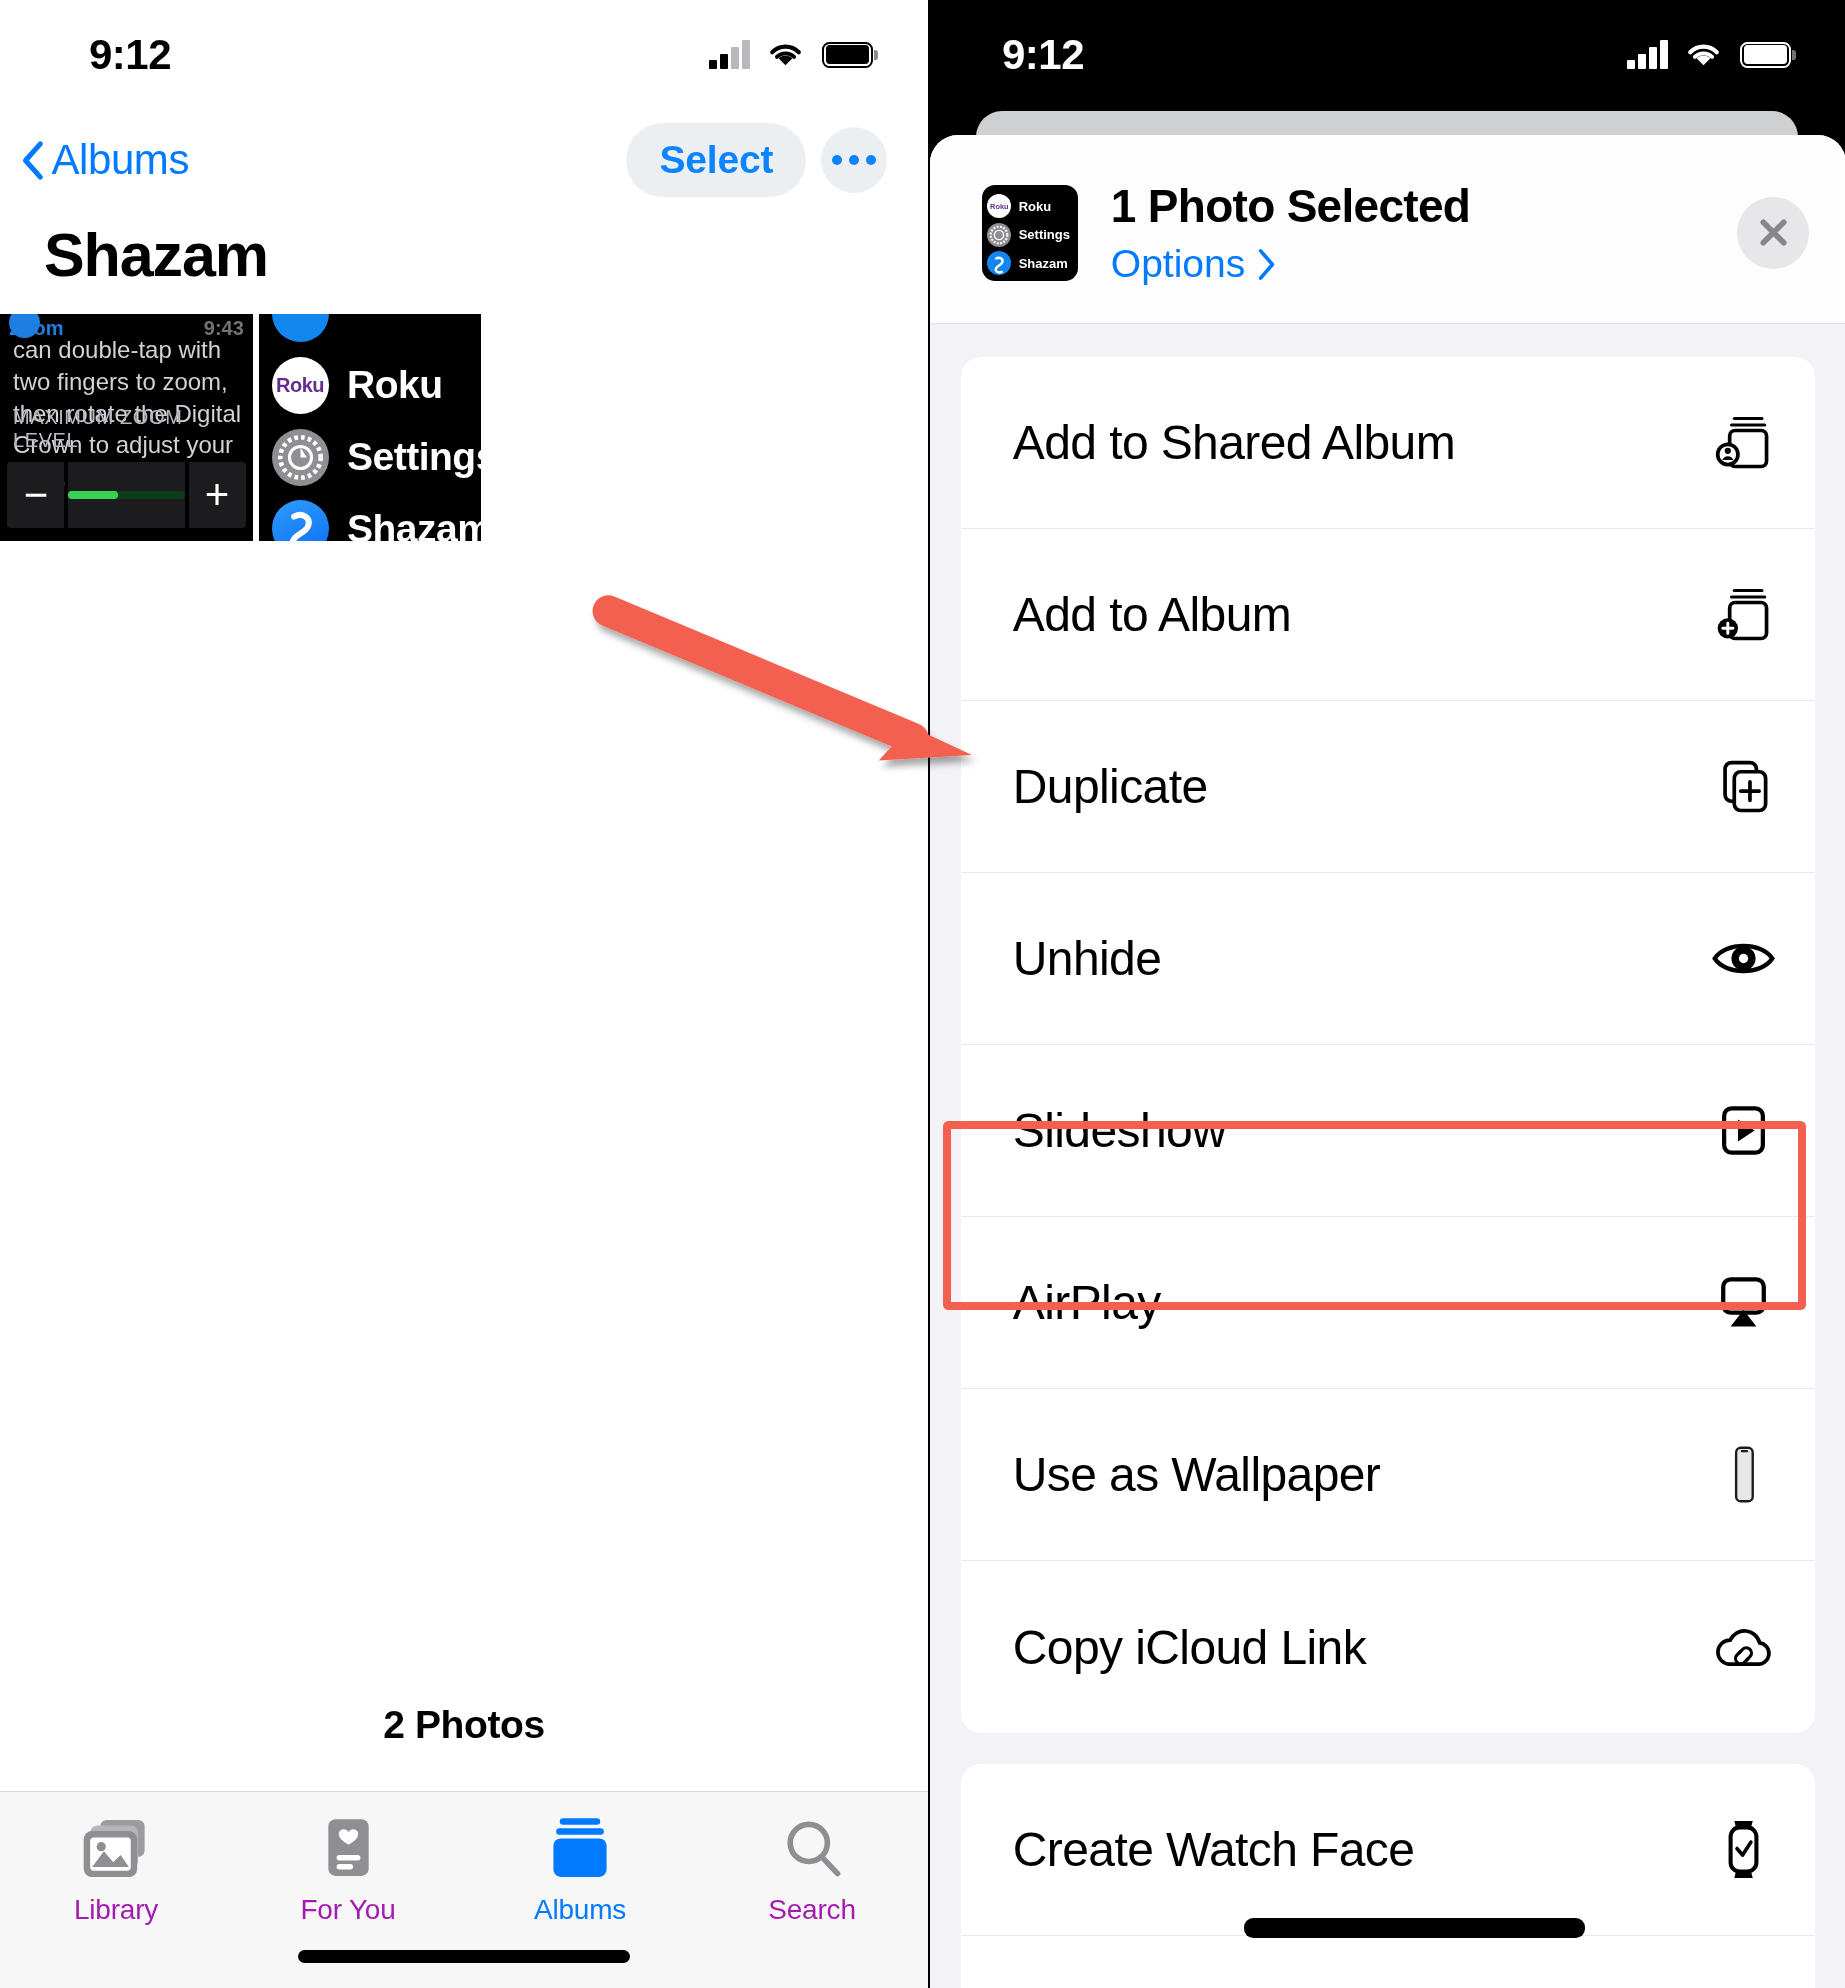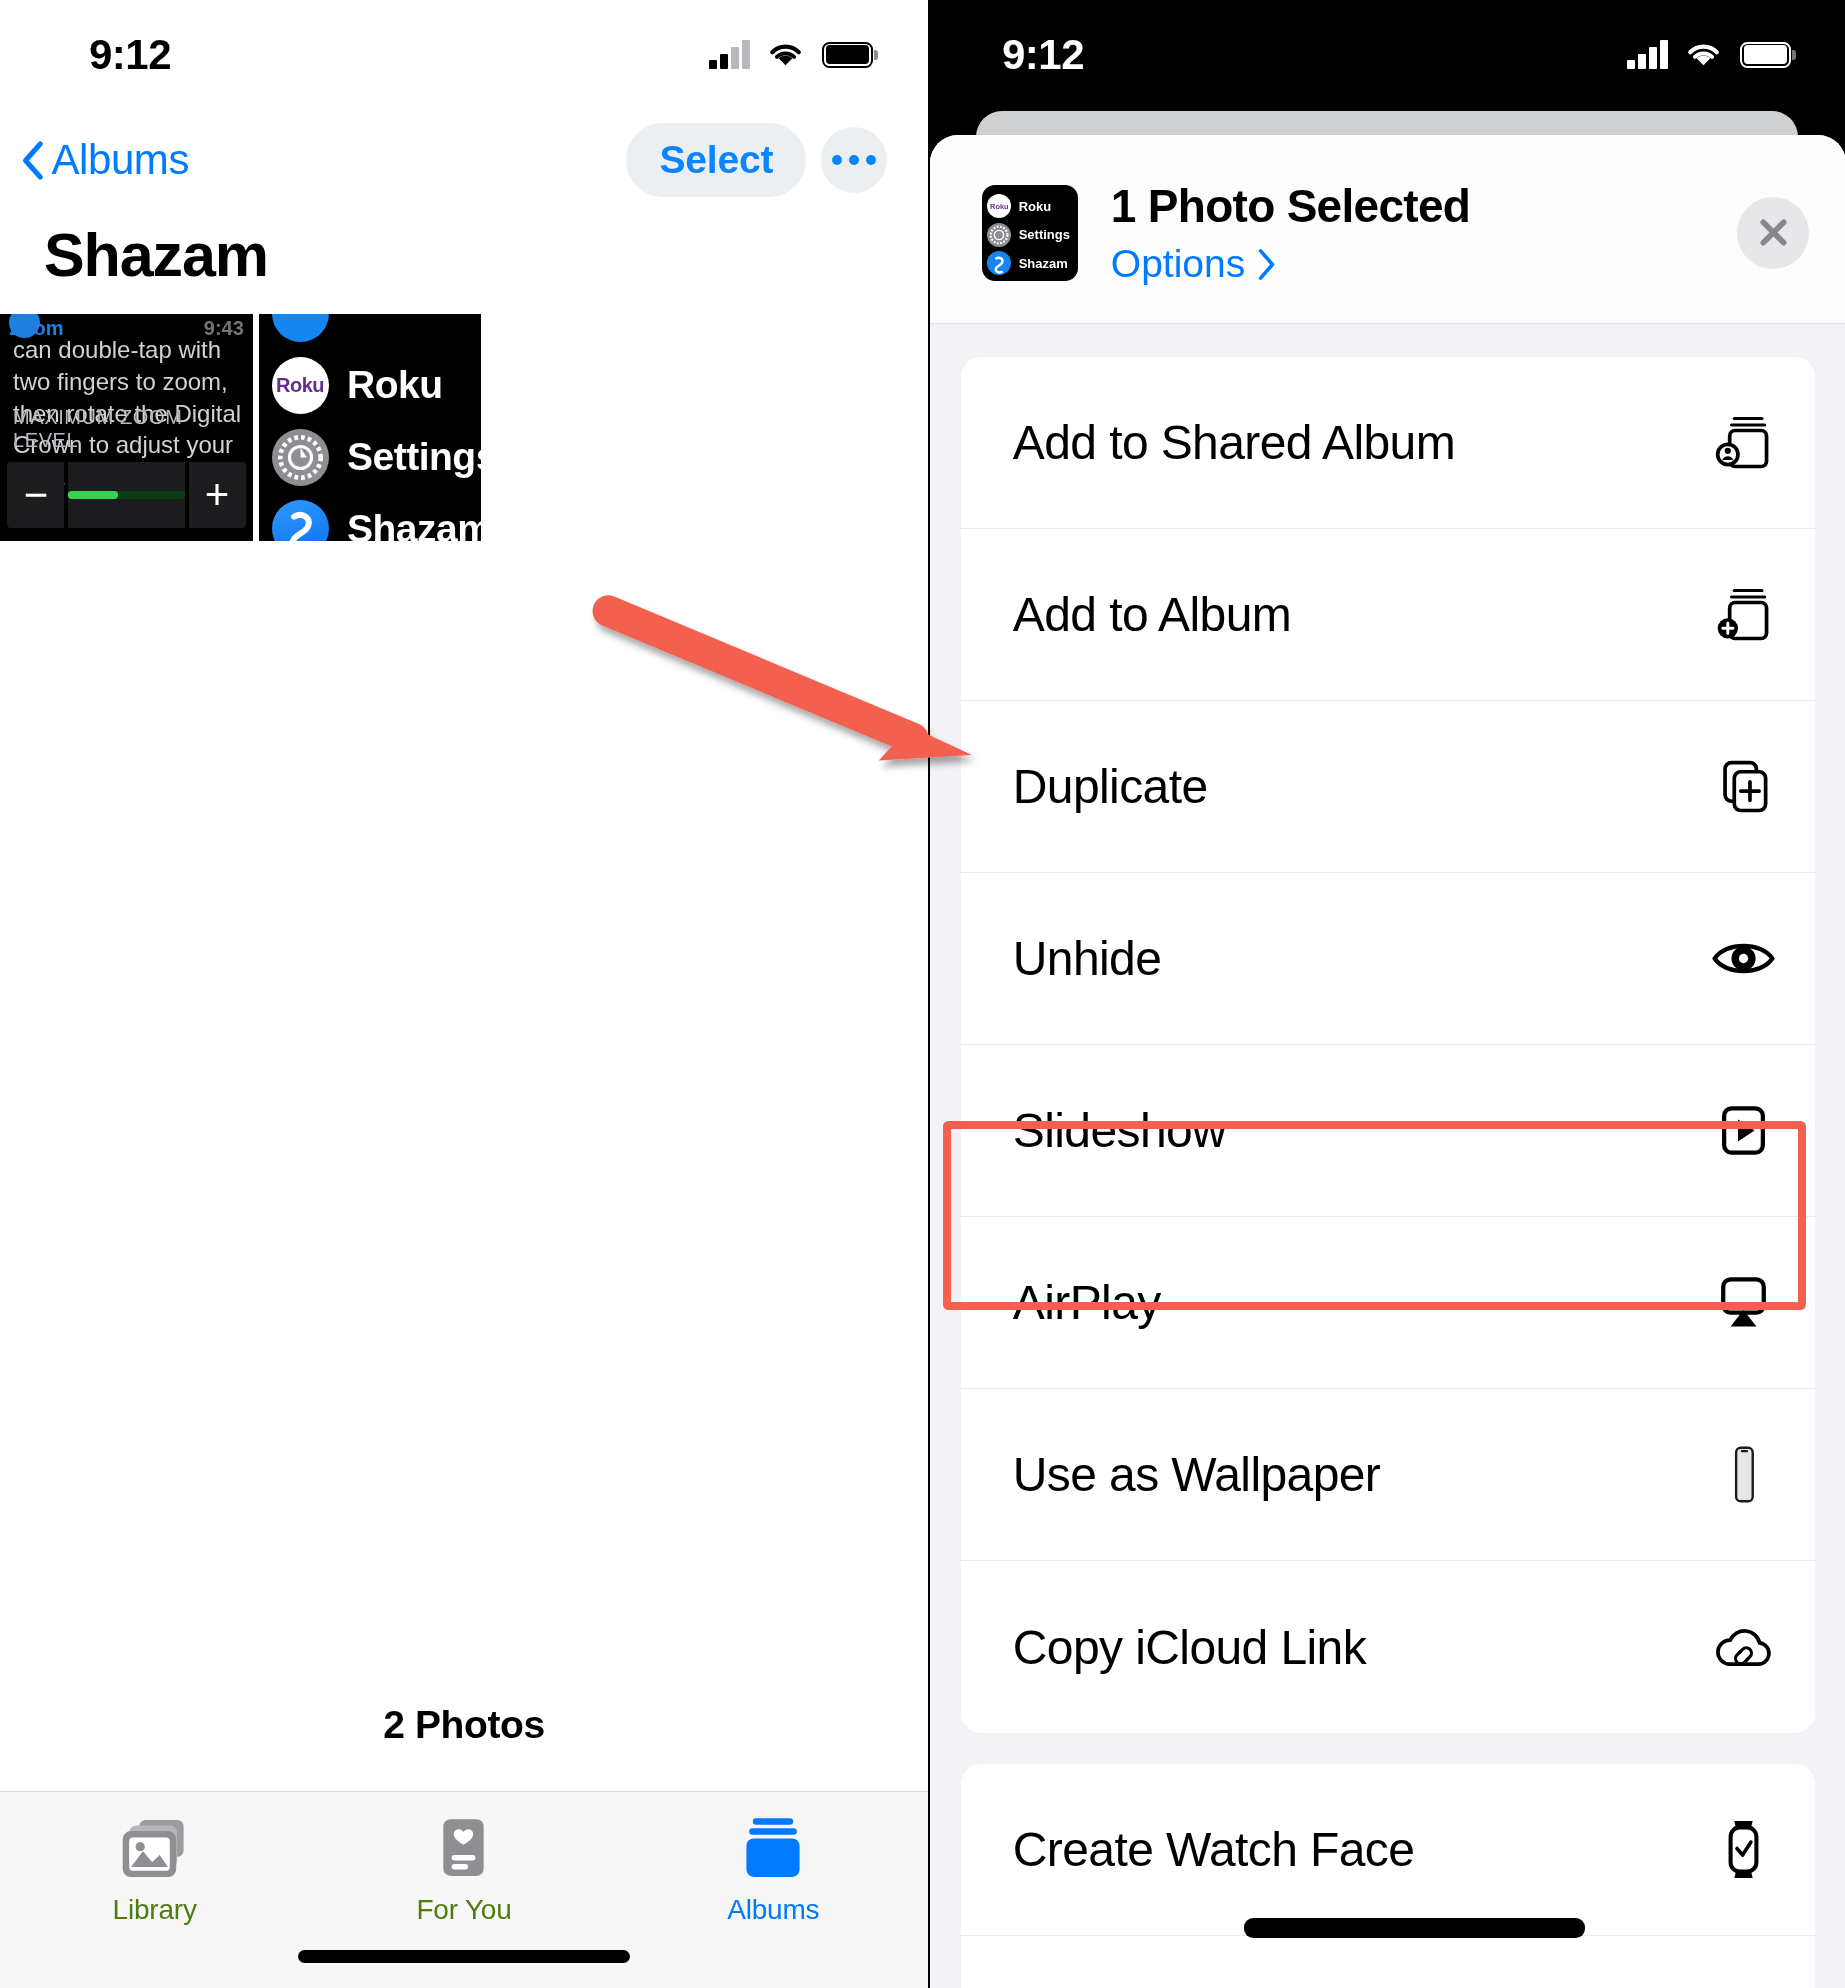--- a/index.html
+++ b/index.html
@@ -115,21 +115,21 @@
     position: absolute; left: 0; right: 0; top: 1703px; text-align: center;
     font-size: 39px; font-weight: 600; color: #000; letter-spacing: -0.4px;
   }
 
   .tabbar {
     position: absolute; left: 0; bottom: 0; width: 928px; height: 198px;
     background: #f7f7f8; border-top: 0.9px solid #d7d7da;
     display: flex; align-items: flex-start; padding-top: 24px;
   }
   .tab { flex: 1; display: flex; flex-direction: column; align-items: center; gap: 13px; }
-  .tab .tlabel { font-size: 28px; color: #4d7c0f; letter-spacing: -0.2px; }
+  .tab .tlabel { font-size: 28px; color: #a21caf; letter-spacing: -0.2px; }
   .tab.active .tlabel { color: #007aff; }
   .home-indicator {
     position: absolute; left: 50%; transform: translateX(-50%); bottom: 26px;
     width: 332px; height: 13px; border-radius: 7.4px; background: #000;
   }
 
   
   .right-panel {
     position: absolute; left: 928px; top: 0;
     width: 918px; height: 1989px; background: #000; overflow: hidden;
@@ -332,20 +332,27 @@
         <div class="tlabel">For You</div>
       </div>
       <div class="tab active">
         <svg width="66" height="65" viewBox="0 0 72 70">
           <rect x="14" y="2" width="44" height="7" rx="3.5" fill="#007aff"></rect>
           <rect x="10" y="13" width="52" height="7" rx="3.5" fill="#007aff"></rect>
           <rect x="7" y="24" width="58" height="42" rx="8" fill="#007aff"></rect>
         </svg>
         <div class="tlabel">Albums</div>
       </div>
+      <div class="tab">
+        <svg width="65" height="65" viewBox="0 0 70 70">
+          <circle cx="31" cy="29" r="20" fill="none" stroke="#8e8e93" stroke-width="6"></circle>
+          <line x1="45" y1="44" x2="62" y2="62" stroke="#8e8e93" stroke-width="6" stroke-linecap="round"></line>
+        </svg>
+        <div class="tlabel">Search</div>
+      </div>
       <div class="home-indicator"></div>
     </div>
   </div>
 
   <div class="right-panel">
 
     <div class="r-statusbar">
       <div class="clock">9:12</div>
       <div class="sb-right">
         <div class="cellular">

